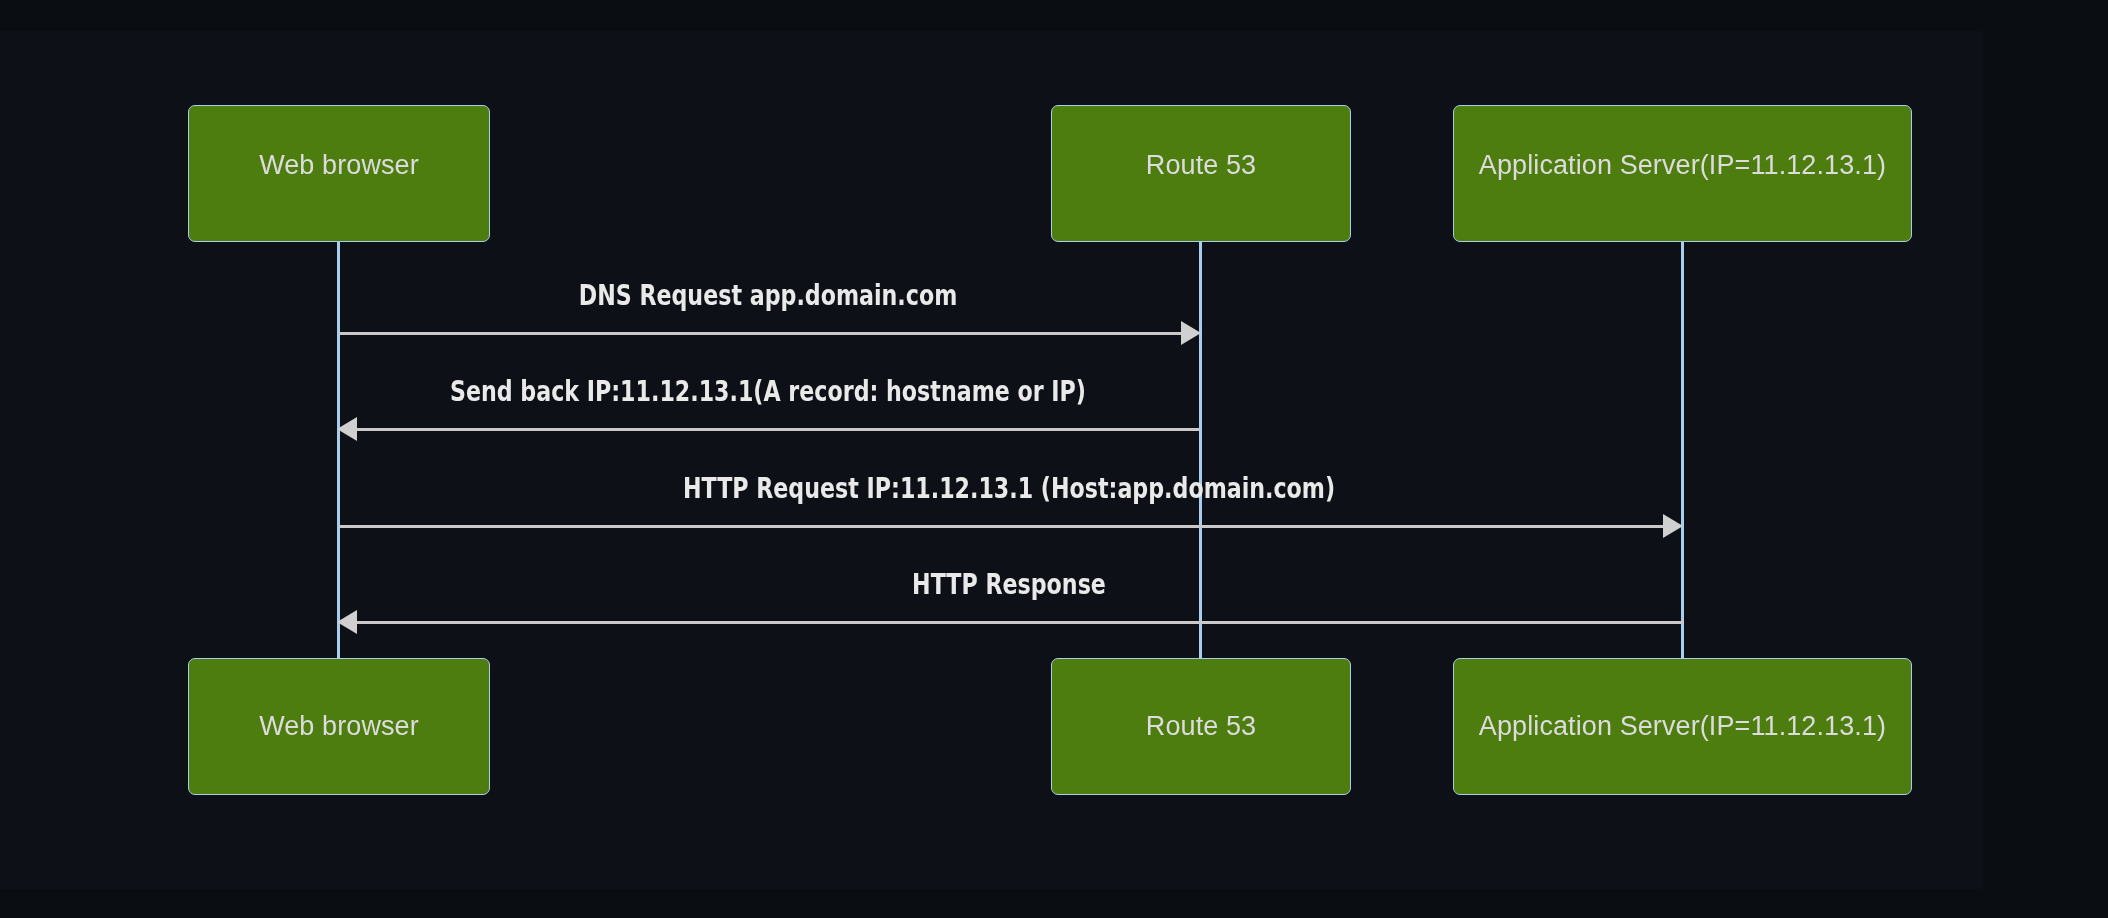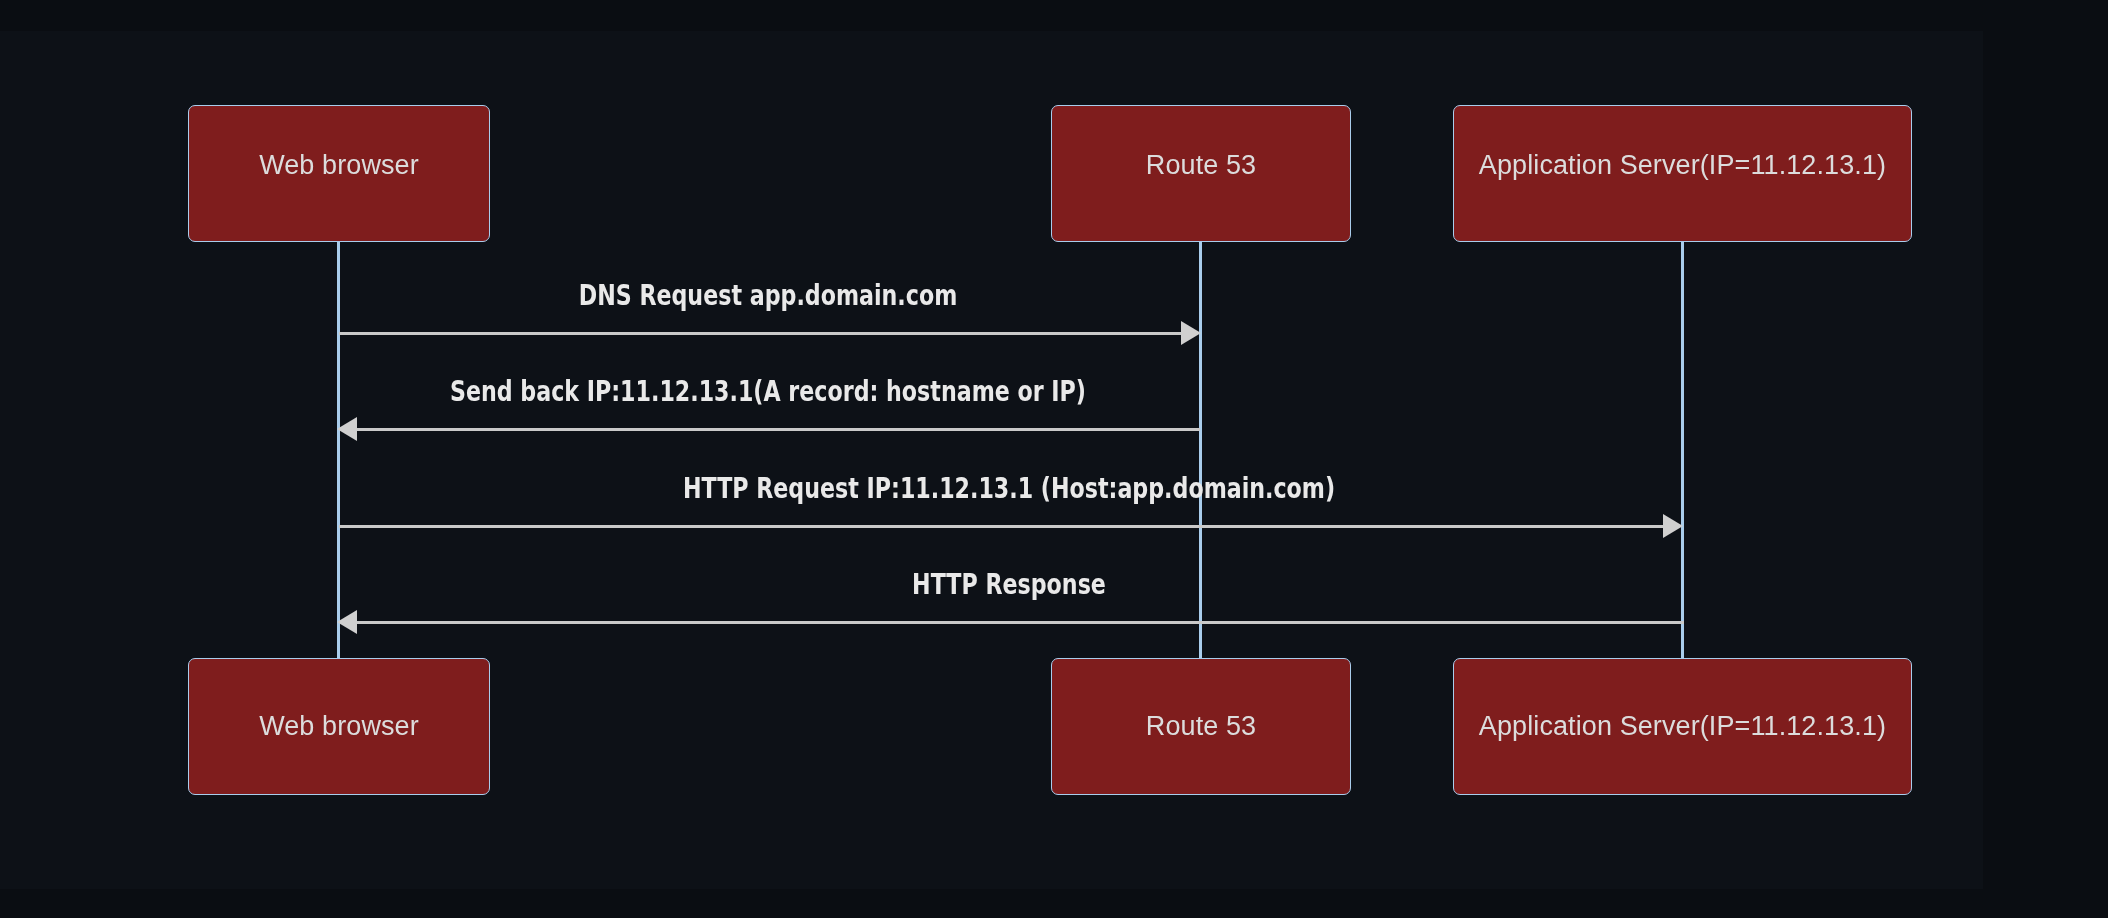--- a/index.html
+++ b/index.html
@@ -23,21 +23,21 @@
     width: 1983px;
     height: 858px;
     background: #0d1117;
     pointer-events: none;
   }
 
   
   .pbox {
     position: absolute;
     box-sizing: border-box;
-    background: #7f1d1d;
+    background: #4d7c0f;
     border: 1.6px solid #a9cdec;
     border-radius: 7px;
     display: flex;
     align-items: center;
     justify-content: center;
   }
   .pbox .plabel {
     color: #dcdcdc;
     font-size: 27px;
     font-weight: 400;

